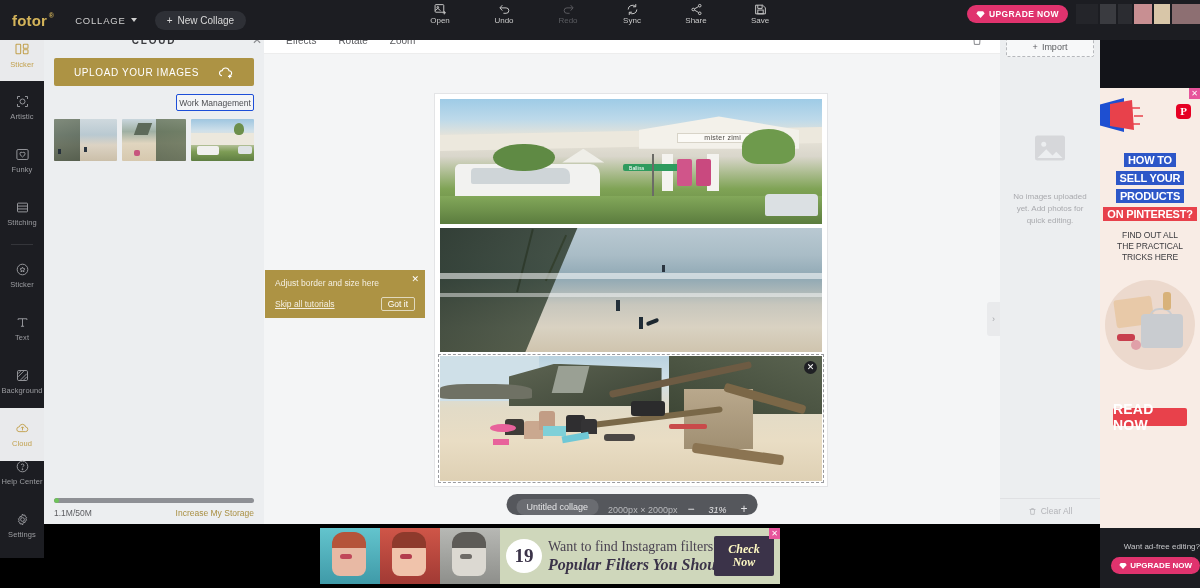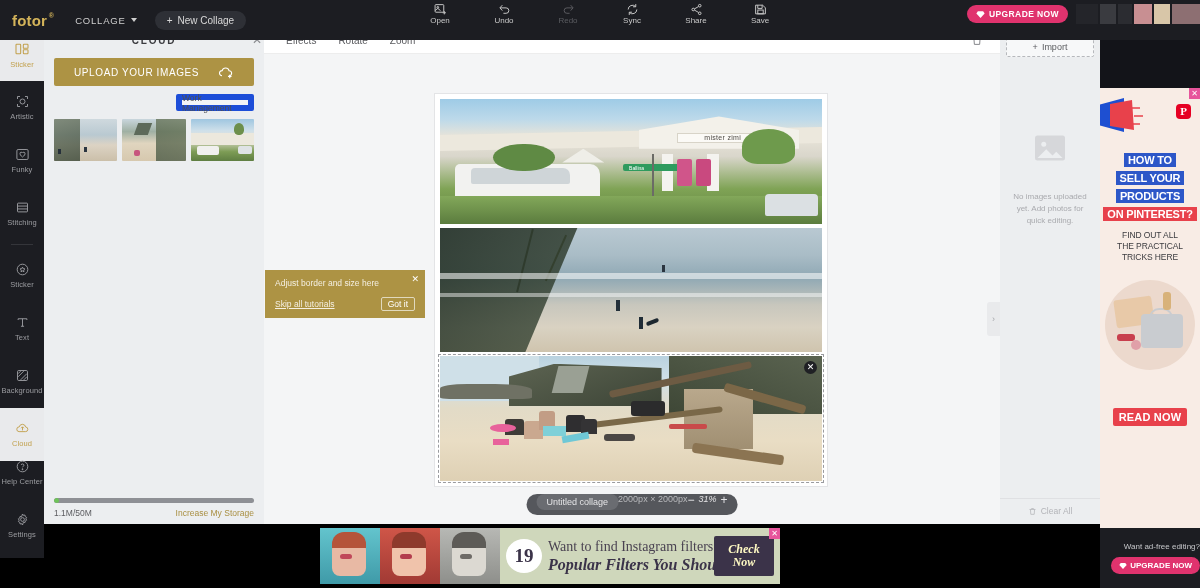--- a/index.html
+++ b/index.html
@@ -77,21 +77,21 @@
   .cloud-head h2 { font-size: 10px; letter-spacing: 1.8px; color: #3b3c40; font-weight: bold; }
   .cloud-close { position:absolute; right: 0px; top: 5px; width:14px;height:14px; color:#8a8b8f; font-size:12px; line-height:14px; text-align:center; cursor:pointer; }
   .upload-btn {
     margin: 6px 10px 0; height: 28px; background: #ad9344;
     border-radius: 2px; display: flex; align-items: center;
     justify-content: space-between; padding: 0 20px; cursor: pointer;
   }
   .upload-btn b { color: #fff; font-size: 10px; letter-spacing: .6px; font-weight: normal; }
   .work-mgmt {
     margin: 8px 10px 0 auto; width: 78px; height: 17px;
-    border: 6px solid #1d4ed8; background: #f3f4f6; border-radius: 2px;
+    border: 1px solid #1d4ed8; background: #f3f4f6; border-radius: 2px;
     font-size: 8.5px; color: #4d4e52; display:flex; align-items:center; justify-content:center;
     cursor: pointer;
   }
   .thumbs { display: flex; gap: 5px; padding: 8px 10px 0; }
   .thumb { width: 64px; height: 42px; border-radius: 1px; overflow:hidden; cursor:pointer; position: relative; }
   .storage { position: absolute; left: 0; bottom: 6px; width: 220px; padding: 0 10px; }
   .bar { height: 5px; border-radius: 3px; background: #8e9095; position: relative; overflow: hidden; }
   .bar i { position:absolute;left:0;top:0;height:5px;width:5px;background:#6ec35a;border-radius:3px; }
   .storage-row { display:flex; justify-content: space-between; margin-top: 5px; }
   .storage-row .l { font-size: 8.5px; color: #5c5d61; }
@@ -121,21 +121,21 @@
   }
   .collapse-tab {
     position: absolute; right: 0px; top: 248px; width: 13px; height: 34px;
     background: #e9eaec; border-radius: 3px 0 0 3px;
     display: flex; align-items: center; justify-content: center;
     color: #a6a7ab; font-size: 9px; cursor: pointer; z-index: 5;
   }
   .statusbar {
     position: absolute; left: 50%; transform: translateX(-50%); bottom: 9px;
     height: 21px; background: #55575c; border-radius: 11px;
-    display: flex; align-items: flex-start; padding: 0 10px; 
+    display: flex; align-items: flex-end; padding: 0 10px; gap: 10px;
     color: #e4e4e6; font-size: 9px;
   }
   .name-pill { background: #6a6c71; border-radius: 9px; padding: 3px 10px; font-size: 9px; cursor: pointer; }
   .dims { color: #b9babd; font-size: 9px; }
   .zbtn { font-size: 12px; color: #e2e2e4; cursor: pointer; line-height: 1; }
   .zval { font-size: 9px; width: 26px; text-align: center; font-style: italic; }
 
   
   .tip {
     position: absolute; left: 265px; top: 270px; width: 160px; height: 48px;
@@ -189,21 +189,21 @@
         font-weight: bold; padding: 1px 4px; margin: 1px 0; letter-spacing: -.2px; text-align: right; }
   .hl.red { background: #e8414b; }
   .ad-sub { font-size: 8.5px; color: #3b3b3f; line-height: 11px; margin-top: 8px; letter-spacing: -.1px; }
   .ad-photo {
     position: absolute; left: 5px; top: 192px; width: 90px; height: 90px;
     border-radius: 50%; overflow: hidden; background: #ecd9cd;
   }
   .read-now {
     position: absolute; left: 13px; top: 320px; width: 74px; height: 18px;
     background: #e8414b; color: #fff; border-radius: 2px;
-    font-size: 11px; font-weight: bold; display:flex; align-items:center; justify-content:center;
+    font-size: 14px; font-weight: bold; display:flex; align-items:center; justify-content:center;
     cursor: pointer; letter-spacing: .2px;
   }
   .adfree {
     position: absolute; left: 1100px; top: 528px; width: 100px; height: 60px;
     background: #1c1d22; display: flex; flex-direction: column;
     align-items: flex-end; justify-content: center; gap: 6px;
   }
   .adfree .t { font-size: 8px; color: #c6c7ca; }
   .adfree .b {
     background: #e0336e; color: #fff; font-size: 8px; font-weight: bold;

